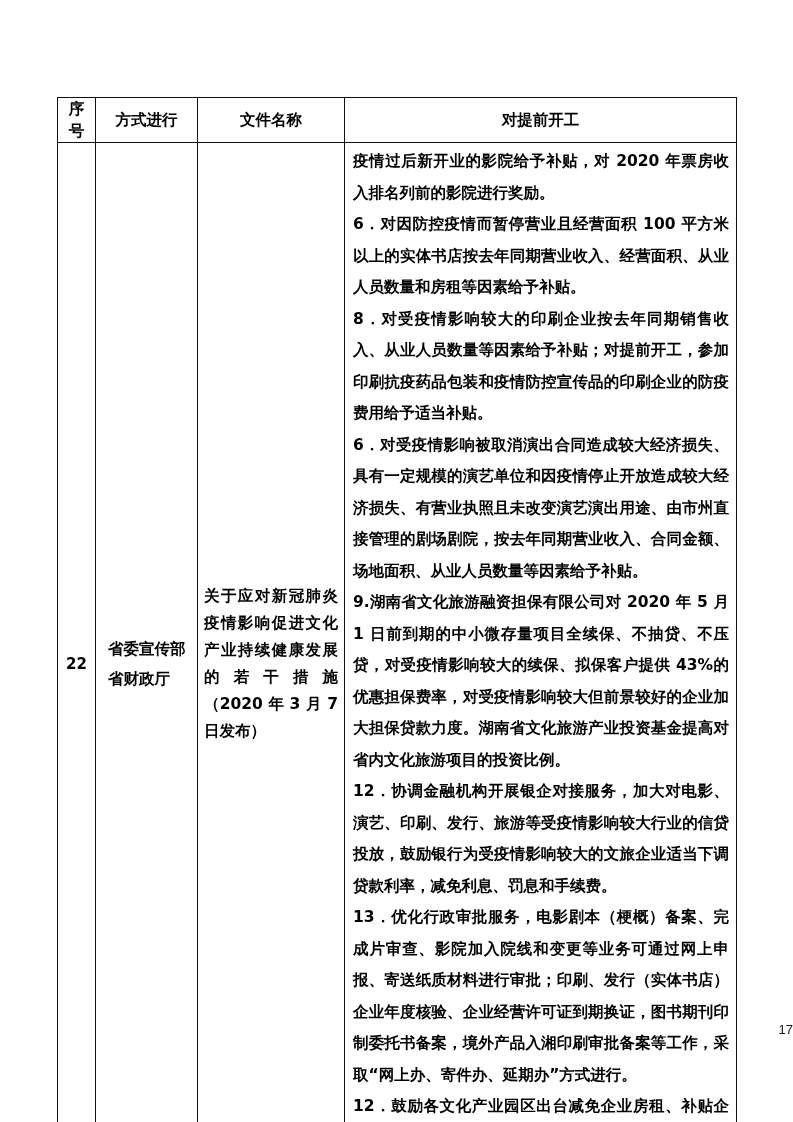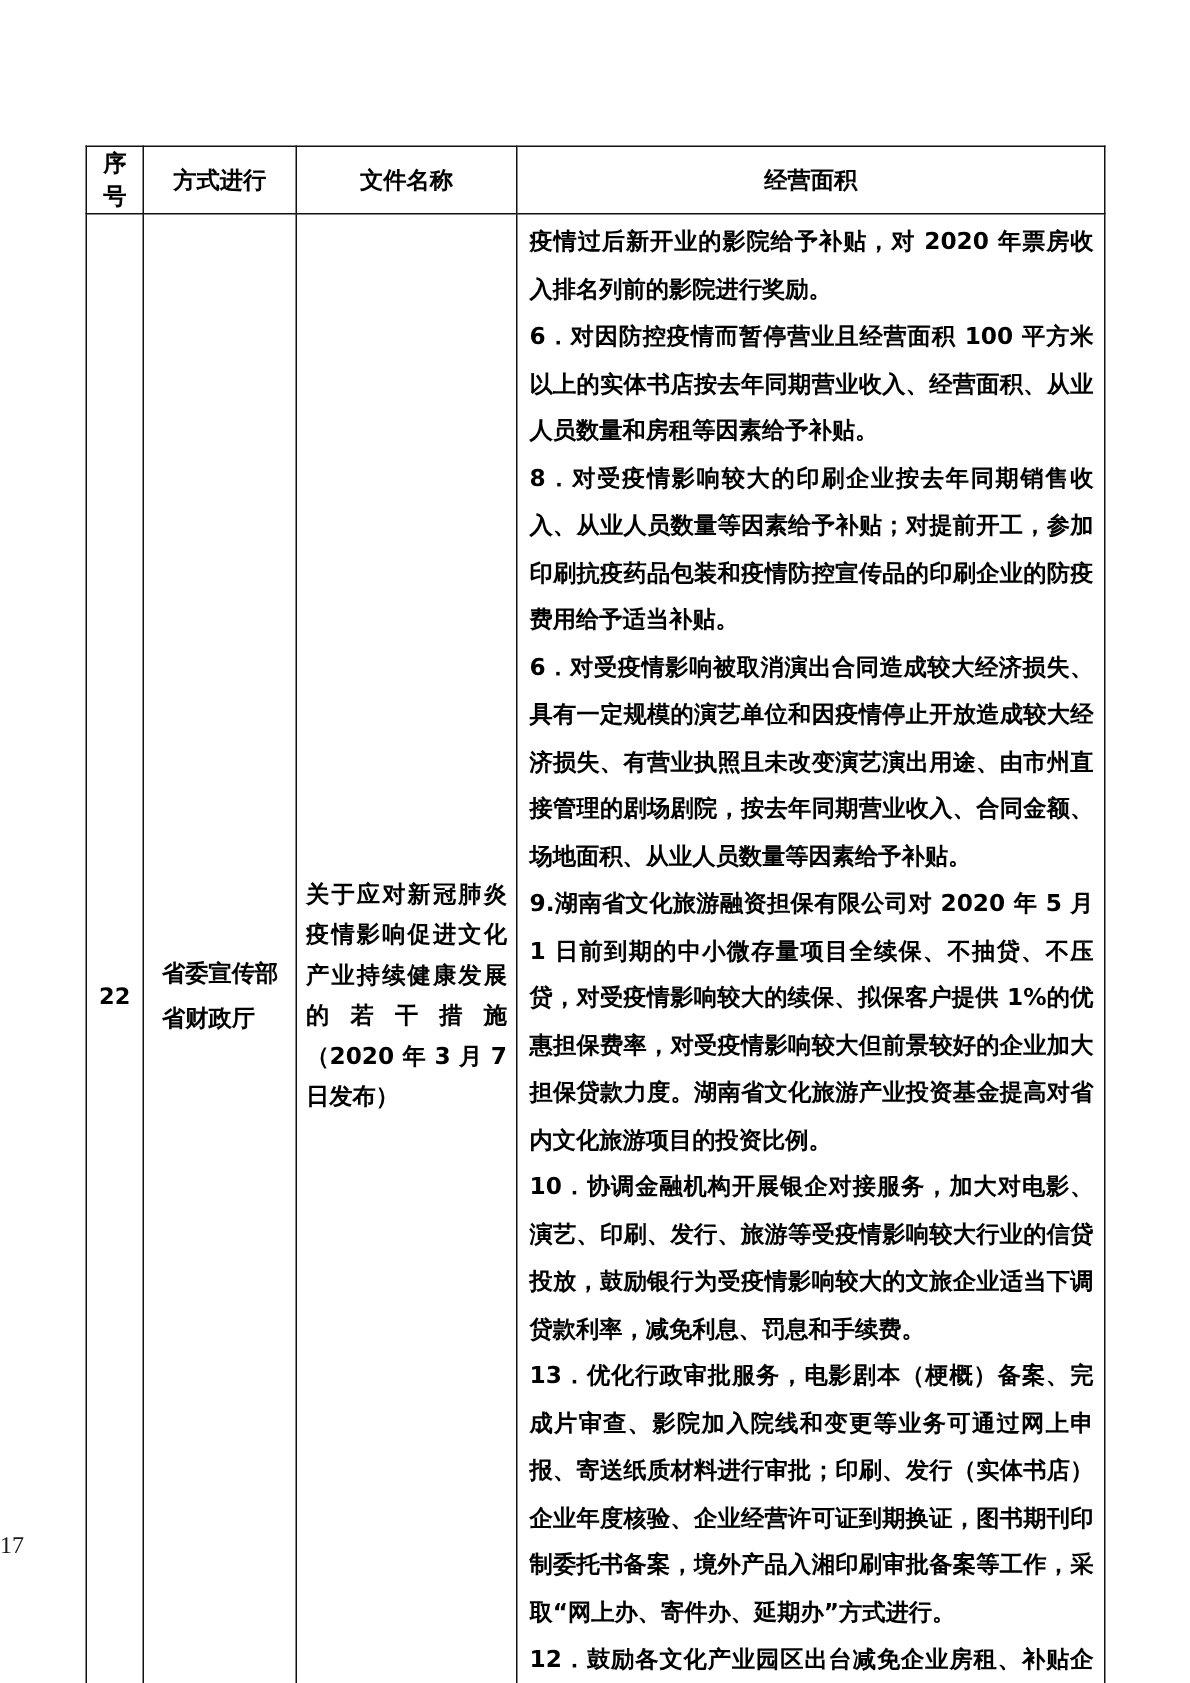--- a/index.html
+++ b/index.html
@@ -66,23 +66,23 @@
   }
   td.td-content p {
     margin: 0;
     text-align: justify;
   }
   .page-number {
     position: absolute;
     left: 0;
     top: 1022px;
     width: 100%;
-    text-align: left;
-    font-family: Liberation Serif, serif;
-    font-size: 16px;
+    text-align: right;
+    font-family: Liberation Sans, sans-serif;
+    font-size: 13px;
     color: #1a1a1a;
   }
 </style>
 </head>
 <body>
 
 <div class="page">
 
   <table class="doc-table">
     <colgroup>
@@ -90,36 +90,36 @@
       <col style="width:102px">
       <col style="width:147px">
       <col style="width:392px">
     </colgroup>
     <thead>
       <tr>
         <th class="th-index">序
 号</th>
         <th>方式进行</th>
         <th>文件名称</th>
-        <th>经营面积</th>
+        <th>对提前开工</th>
       </tr>
     </thead>
     <tbody>
       <tr>
         <td class="td-index">22</td>
         <td class="td-agency">省委宣传部
 省财政厅</td>
         <td class="td-docname">关于应对新冠肺炎疫情影响促进文化产业持续健康发展的若干措施（2020 年 3 月 7 日发布）</td>
         <td class="td-content">
           <p>疫情过后新开业的影院给予补贴，对 2020 年票房收入排名列前的影院进行奖励。</p>
           <p>6．对因防控疫情而暂停营业且经营面积 100 平方米以上的实体书店按去年同期营业收入、经营面积、从业人员数量和房租等因素给予补贴。</p>
           <p>8．对受疫情影响较大的印刷企业按去年同期销售收入、从业人员数量等因素给予补贴；对提前开工，参加印刷抗疫药品包装和疫情防控宣传品的印刷企业的防疫费用给予适当补贴。</p>
           <p>6．对受疫情影响被取消演出合同造成较大经济损失、具有一定规模的演艺单位和因疫情停止开放造成较大经济损失、有营业执照且未改变演艺演出用途、由市州直接管理的剧场剧院，按去年同期营业收入、合同金额、场地面积、从业人员数量等因素给予补贴。</p>
-          <p>9.湖南省文化旅游融资担保有限公司对 2020 年 5 月 1 日前到期的中小微存量项目全续保、不抽贷、不压贷，对受疫情影响较大的续保、拟保客户提供 1%的优惠担保费率，对受疫情影响较大但前景较好的企业加大担保贷款力度。湖南省文化旅游产业投资基金提高对省内文化旅游项目的投资比例。</p>
-          <p>10．协调金融机构开展银企对接服务，加大对电影、演艺、印刷、发行、旅游等受疫情影响较大行业的信贷投放，鼓励银行为受疫情影响较大的文旅企业适当下调贷款利率，减免利息、罚息和手续费。</p>
+          <p>9.湖南省文化旅游融资担保有限公司对 2020 年 5 月 1 日前到期的中小微存量项目全续保、不抽贷、不压贷，对受疫情影响较大的续保、拟保客户提供 43%的优惠担保费率，对受疫情影响较大但前景较好的企业加大担保贷款力度。湖南省文化旅游产业投资基金提高对省内文化旅游项目的投资比例。</p>
+          <p>12．协调金融机构开展银企对接服务，加大对电影、演艺、印刷、发行、旅游等受疫情影响较大行业的信贷投放，鼓励银行为受疫情影响较大的文旅企业适当下调贷款利率，减免利息、罚息和手续费。</p>
           <p>13．优化行政审批服务，电影剧本（梗概）备案、完成片审查、影院加入院线和变更等业务可通过网上申报、寄送纸质材料进行审批；印刷、发行（实体书店）企业年度核验、企业经营许可证到期换证，图书期刊印制委托书备案，境外产品入湘印刷审批备案等工作，采取“网上办、寄件办、延期办”方式进行。</p>
           <p>12．鼓励各文化产业园区出台减免企业房租、补贴企业社会保险费、补贴用电和网络费用、贷款贴息支持、风险补偿支持等政策措施。</p>
         </td>
       </tr>
     </tbody>
   </table>
 
   <div class="page-number">17</div>
 
 </div>

